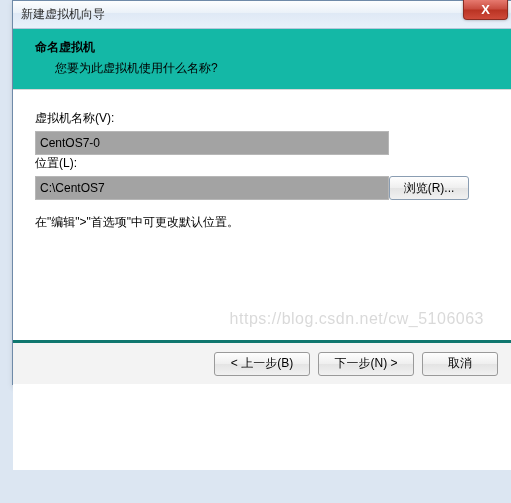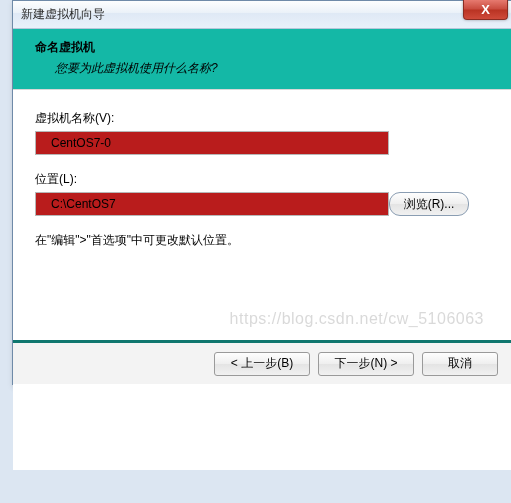--- a/index.html
+++ b/index.html
@@ -50,45 +50,45 @@
       font-size: 13px;
       cursor: pointer;
       box-shadow: 0 0 3px rgba(0,0,0,0.35);
     }
     .header {
       padding: 10px 22px 12px 22px;
       border-bottom: 1px solid #d8d8d8;
       background: #14b8a6;
     }
     .header-title { font-weight: bold; font-size: 12px; color: #000; margin-bottom: 4px; }
-    .header-sub { font-size: 12px; color: #000; padding-left: 20px; font-style: italic; }
+    .header-sub { font-size: 12px; color: #000; padding-left: 20px; }
     .content {
       padding: 20px 22px 10px 22px;
       background: #fff;
       height: 380px;
     }
     .field-label { font-size: 12px; color: #000; margin-bottom: 4px; }
     .text-input {
       width: 354px;
       height: 24px;
       border: 1px solid #b7b7b7;
-      padding: 2px 15px;
+      padding: 2px 4px;
       font-size: 12px;
       font-family: inherit;
       color: #000;
-      background: #b91c1c;
+      background: #a3a3a3;
     }
-    .field-group { margin-bottom: 16px; }
+    .field-group { }
     .location-row { display: flex; align-items: center; gap: 0; }
     .browse-btn {
       width: 80px;
       height: 24px;
       background: linear-gradient(#fefefe, #efefef 48%, #e4e4e4 52%, #f1f1f1);
       border: 1px solid #8a9db2;
-      border-radius: 11px;
+      border-radius: 3px;
       font-size: 12px;
       cursor: pointer;
       font-family: inherit;
     }
     .hint-text { font-size: 12px; color: #000; margin-top: 14px; }
     .footer {
       position: absolute;
       bottom: 0;
       left: 0;
       right: 0;

